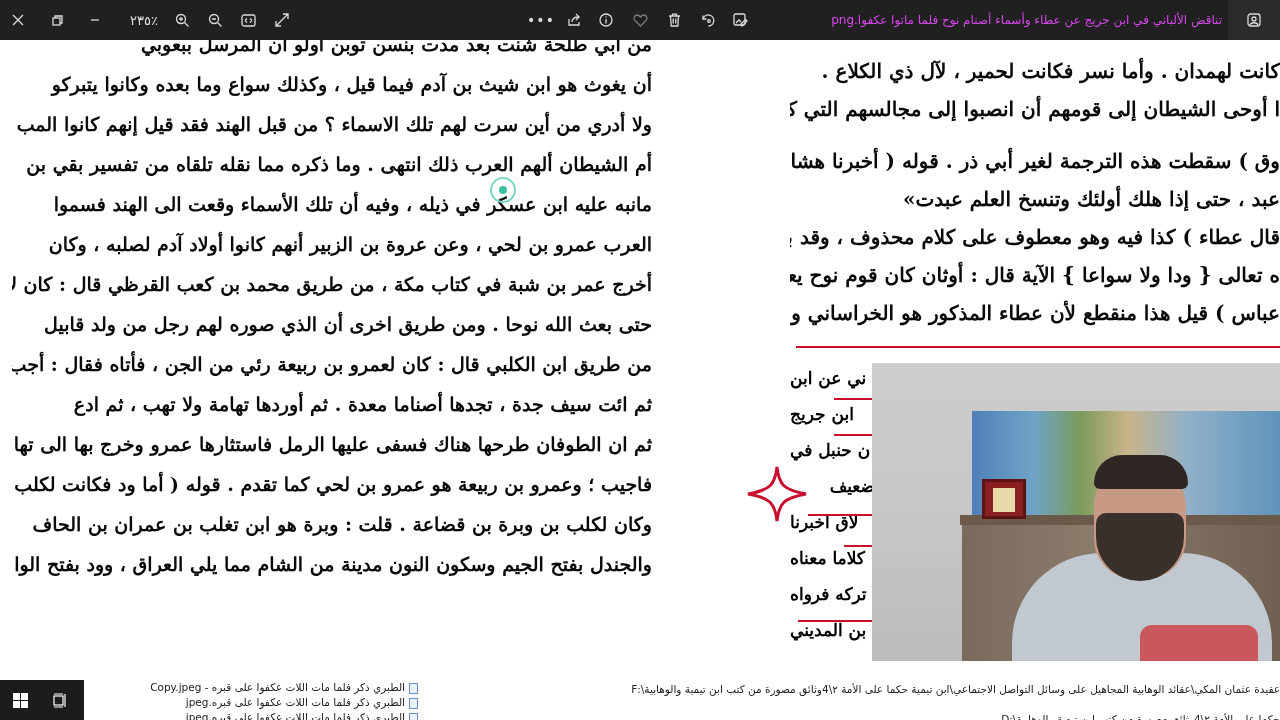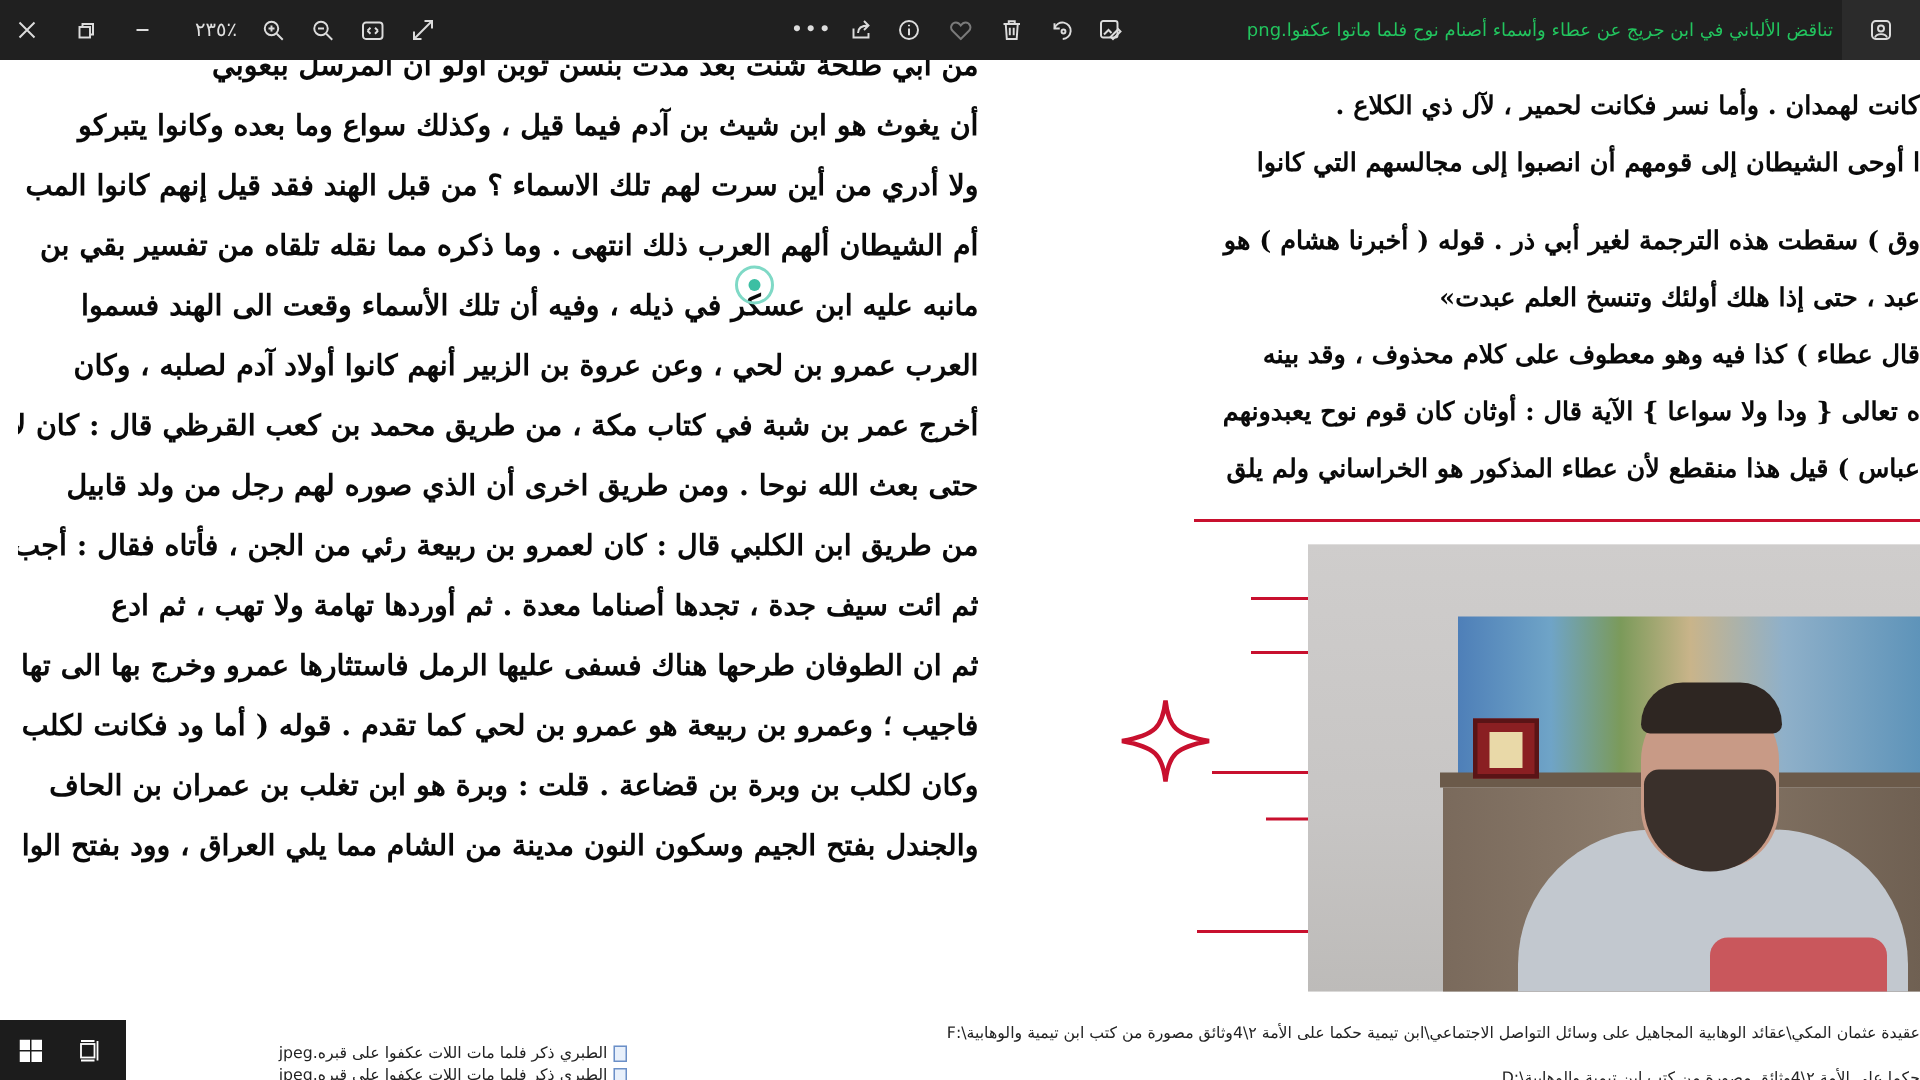--- a/index.html
+++ b/index.html
@@ -2,27 +2,27 @@
 <html><head>
 <meta charset="utf-8">
 <style>
   * { box-sizing: border-box; margin: 0; padding: 0; }
   html, body { width: 1280px; height: 720px; overflow: hidden; background: #ffffff; font-family: "DejaVu Sans", sans-serif; }
   .titlebar { position: absolute; left: 0; top: 0; width: 1280px; height: 40px; background: #202020; color: #e6e6e6; display: flex; align-items: center; }
   .titlebar .appicon-cell { position: absolute; right: 0; top: 0; width: 52px; height: 40px; background: #2b2b2b; display:flex; align-items:center; justify-content:center; }
   .tb-btn { position: absolute; top: 0; height: 40px; display: flex; align-items: center; justify-content: center; color: #dcdcdc; font-size: 13px; cursor: pointer; }
   .tb-btn svg { stroke: #dcdcdc; fill: none; stroke-width: 1.3; }
   .zoom-level { font-size: 13px; color: #e0e0e0; }
-  .file-title { position: absolute; right: 58px; top: 0; height: 40px; display:flex; align-items:center; font-size: 12px; color: #22c55e; direction: rtl; white-space: nowrap; }
+  .file-title { position: absolute; right: 58px; top: 0; height: 40px; display:flex; align-items:center; font-size: 12px; color: #d946ef; direction: rtl; white-space: nowrap; }
   .viewer { position: absolute; left: 0; top: 40px; width: 1280px; height: 640px; background: #ffffff; overflow: hidden; }
   .col { position: absolute; top: 0; direction: rtl; font-family: "DejaVu Serif", serif; font-weight: bold; color: #0a0a0a; white-space: nowrap; }
   .col-left { right: 668px; width: 640px; left: 12px; overflow: hidden; }
   .col-left .line { height: 40px; line-height: 40px; font-size: 19px; text-align: right; padding-right: 0; }
   .col-right { left: 790px; width: 490px; overflow: hidden; }
-  .col-right .line { height: 38px; line-height: 38px; font-size: 17px; text-align: right; }
+  .col-right .line { height: 38px; line-height: 38px; font-size: 20px; text-align: right; }
   .right-side-lines { position: absolute; left: 790px; top: 320px; width: 85px; overflow: hidden; direction: rtl; font-family: "DejaVu Serif", serif; font-weight: bold; }
   .right-side-lines .line { height: 36px; line-height: 36px; font-size: 17px; text-align: left; white-space: nowrap; }
   .red-underline { position:absolute; height:2px; background:#c8102e; }
   .star { position: absolute; left: 746px; top: 425px; width: 62px; height: 58px; }
   .cursor-marker { position: absolute; left: 490px; top: 137px; width: 26px; height: 26px; border-radius: 50%; border: 2px solid #7fd9c6; display:flex; align-items:center; justify-content:center; }
   .cursor-marker::after { content:""; width:8px; height:8px; border-radius:50%; background:#3cbfa3; }
   .webcam { position: absolute; left: 872px; top: 323px; width: 408px; height: 298px; background: #c9c7c6; overflow: hidden; }
   .wc-wall { position:absolute; inset:0; background: linear-gradient(180deg,#cfcdcc 0%,#c7c5c4 60%,#bdbbb9 100%); }
   .wc-painting { position:absolute; left: 100px; top: 48px; width: 310px; height: 106px; background: linear-gradient(90deg,#4e7fb8 0%,#6fa4c7 20%,#7b9a5a 35%,#c9b48a 50%,#8fb0c9 70%,#5d93b9 100%); }
   .wc-shelf { position:absolute; left: 88px; top: 152px; width: 320px; height: 10px; background:#6b5a4a; }
@@ -158,20 +158,30 @@
     <div class="line">كانت لهمدان . وأما نسر فكانت لحمير ، لآل ذي الكلاع .</div>
     <div class="line">ا أوحى الشيطان إلى قومهم أن انصبوا إلى مجالسهم التي كانوا</div>
     <div class="line" style="margin-top:14px;">وق ) سقطت هذه الترجمة لغير أبي ذر . قوله ( أخبرنا هشام ) هو</div>
     <div class="line">عبد ، حتى إذا هلك أولئك وتنسخ العلم عبدت»</div>
     <div class="line">قال عطاء ) كذا فيه وهو معطوف على كلام محذوف ، وقد بينه</div>
     <div class="line">ه تعالى { ودا ولا سواعا } الآية قال : أوثان كان قوم نوح يعبدونهم</div>
     <div class="line">عباس ) قيل هذا منقطع لأن عطاء المذكور هو الخراساني ولم يلق</div>
   </div>
   <div class="red-underline" style="left:796px;top:306px;width:484px;"></div>
 
+  <div class="right-side-lines">
+    <div class="line">ني عن ابن</div>
+    <div class="line">ابن جريج</div>
+    <div class="line">ن حنبل في</div>
+    <div class="line" style="text-align:right;">ضعيف</div>
+    <div class="line">لاق اخبرنا</div>
+    <div class="line">كلاما معناه</div>
+    <div class="line">تركه فرواه</div>
+    <div class="line">بن المديني</div>
+  </div>
   <div class="red-underline" style="left:834px;top:358px;width:38px;"></div>
   <div class="red-underline" style="left:834px;top:394px;width:38px;"></div>
   <div class="red-underline" style="left:808px;top:474px;width:64px;"></div>
   <div class="red-underline" style="left:844px;top:505px;width:28px;"></div>
   <div class="red-underline" style="left:798px;top:580px;width:74px;"></div>
 
   <svg class="star" viewBox="0 0 62 58">
     <path d="M31 2 C33 20 38 25 60 29 C38 33 33 38 31 56 C29 38 24 33 2 29 C24 25 29 20 31 2 Z" fill="none" stroke="#c8102e" stroke-width="3"></path>
   </svg>
 
@@ -201,18 +211,19 @@
   <div class="tb-taskview">
     <svg width="15" height="15" viewBox="0 0 15 15" fill="none" stroke="#ffffff" stroke-width="1.2">
         <rect x="1" y="3" width="9" height="9"></rect>
         <path d="M12 1 V14"></path>
         <path d="M1 1 H10 M1 14 H10"></path>
       </svg>
   </div>
 </div>
 
 <div class="explorer-strip">
+  <div class="ex-row" style="left:4px;top:0px;width:330px;"><span class="ex-file-icon"></span><span>الطبري ذكر فلما مات اللات عكفوا على قبره - Copy.jpeg</span></div>
   <div class="ex-row" style="left:4px;top:15px;width:330px;"><span class="ex-file-icon"></span><span>الطبري ذكر فلما مات اللات عكفوا على قبره.jpeg</span></div>
   <div class="ex-row" style="left:4px;top:30px;width:330px;"><span class="ex-file-icon"></span><span>الطبري ذكر فلما مات اللات عكفوا على قبره.jpeg</span></div>
 
   <div class="ex-row" style="left:500px;top:2px;width:696px;text-align:right;">عقيدة عثمان المكي\عقائد الوهابية المجاهيل على وسائل التواصل الاجتماعي\ابن تيمية حكما على الأمة ٢\4وثائق مصورة من كتب ابن تيمية والوهابية\:F</div>
   <div class="ex-row" style="left:500px;top:32px;width:696px;text-align:right;">حكما على الأمة ٢\4وثائق مصورة من كتب ابن تيمية والوهابية\:D</div>
 </div>
 
 </body></html>

